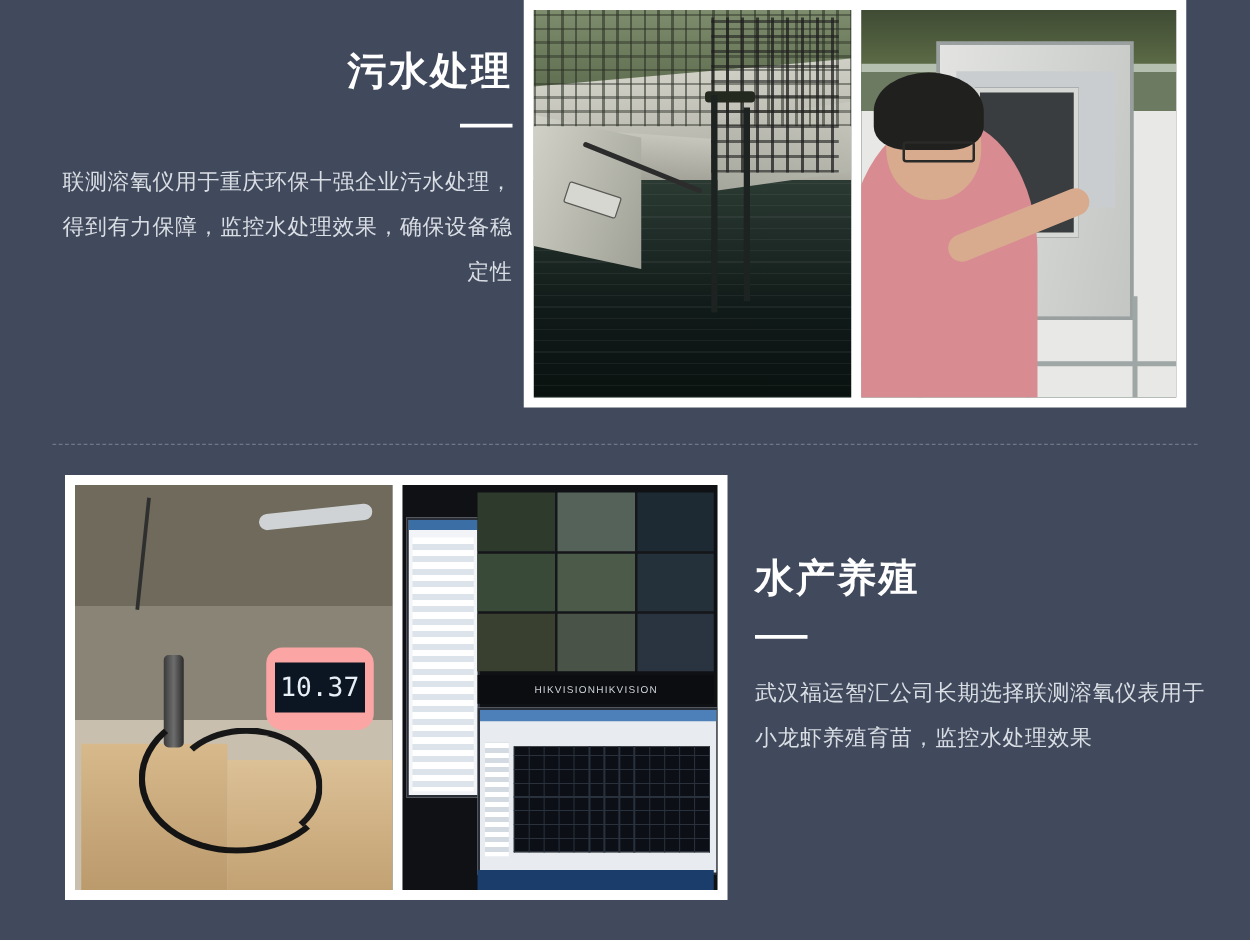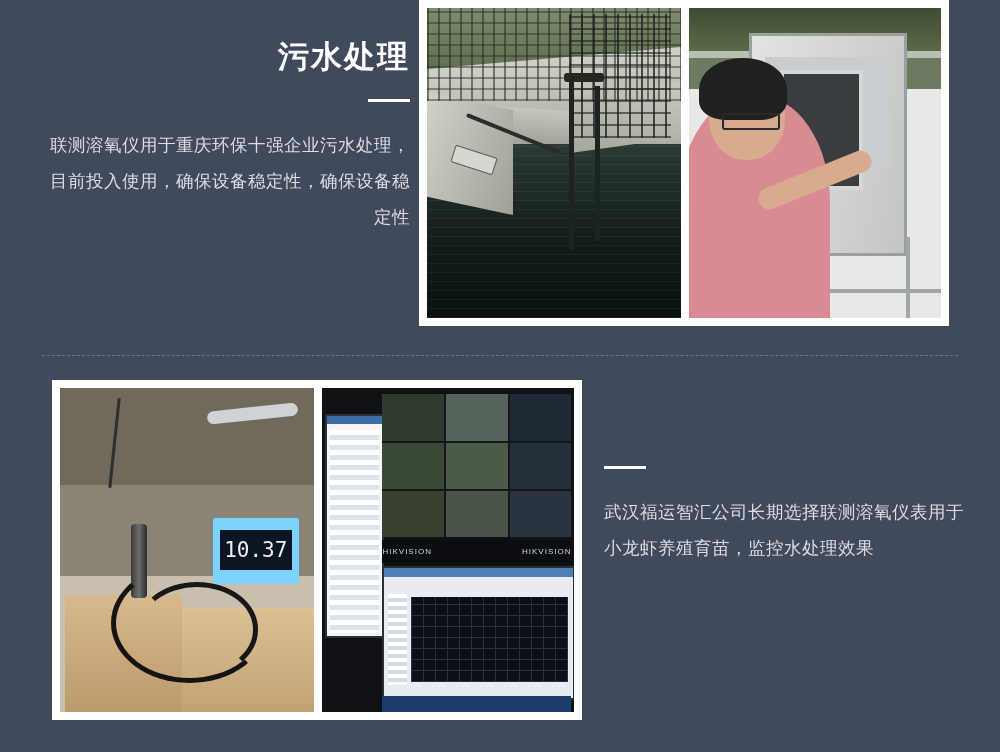--- a/index.html
+++ b/index.html
@@ -248,21 +248,21 @@
     position: absolute; left: 6%; top: 38%; width: 70px; height: 58px;
     background: #2b2b2b; border-radius: 3px;
   }
   .p3 .meter1 .scr {
     position: absolute; left: 6px; top: 10px; width: 58px; height: 34px;
     background: #9fe04f; color: #0d2406; font-family: "DejaVu Sans Mono", monospace;
     font-size: 22px; line-height: 34px; text-align: center; font-weight: bold;
   }
   .p3 .meter2 {
     position: absolute; right: 6%; top: 40%; width: 86px; height: 66px;
-    background: #7dd3fc; border-radius: 3px;
+    background: #fca5a5; border-radius: 13px;
   }
   .p3 .meter2 .scr {
     position: absolute; left: 7px; top: 12px; width: 72px; height: 40px;
     background: #0c1622; color: #e7eef6; font-family: "DejaVu Sans Mono", monospace;
     font-size: 21px; line-height: 40px; text-align: center;
   }
   .p3 .probe3 {
     position: absolute; left: 28%; top: 42%; width: 16px; height: 74px;
     background: linear-gradient(90deg,#3a3a3a,#6d6d6d,#2c2c2c); border-radius: 4px;
   }
@@ -309,21 +309,21 @@
   .p4 .tile:nth-child(3) { background: #1e2a33; }
   .p4 .tile:nth-child(4) { background: #3a4a39; }
   .p4 .tile:nth-child(5) { background: #4c5a4a; }
   .p4 .tile:nth-child(6) { background: #24313a; }
   .p4 .tile:nth-child(7) { background: #39402f; }
   .p4 .tile:nth-child(8) { background: #4a5347; }
   .p4 .tile:nth-child(9) { background: #2a3440; }
   .p4 .brandbar {
     position: absolute; left: 24%; top: 47%; width: 75%; height: 7%;
     background: #0b0d10; color: #cfd4da; font-size: 8px; letter-spacing: 1px;
-    display: flex; align-items: center; justify-content: space-between;
+    display: flex; align-items: center; justify-content: center;
     font-family: "Liberation Sans", sans-serif;
   }
   .p4 .bottomMon {
     position: absolute; left: 24%; top: 55%; width: 75%; height: 40%;
     background: #e8ecf1; border: 2px solid #2a2e36;
   }
   .p4 .bottomMon .tb { height: 9px; background: #4d7fb8; }
   .p4 .grid {
     position: absolute; left: 14%; top: 22%; right: 3%; bottom: 12%;
     background: #0c1016;
@@ -363,21 +363,21 @@
 </head>
 <body>
 
 <div class="page">
 
   <div class="section1">
 
     <div class="s1-text">
       <div class="s1-title">污水处理</div>
       <div class="rule"></div>
-      <div class="s1-body">联测溶氧仪用于重庆环保十强企业污水处理，目前投入使用，确保设备稳定性，确保设备稳定性</div>
+      <div class="s1-body">联测溶氧仪用于重庆环保十强企业污水处理，得到有力保障，监控水处理效果，确保设备稳定性</div>
     </div>
 
     <div class="s1-photos">
 
       <div class="photo p1">
         <div class="sky"></div>
         <div class="wallA"></div>
         <div class="wallB"></div>
         <div class="water"></div>
         <div class="waterRipple"></div>
@@ -458,18 +458,19 @@
           <div class="tb"></div>
           <div class="sideList"></div>
           <div class="grid"></div>
         </div>
         <div class="taskbar"></div>
       </div>
 
     </div>
 
     <div class="s2-text">
+      <div class="s2-title">水产养殖</div>
       <div class="rule left"></div>
       <div class="s2-body">武汉福运智汇公司长期选择联测溶氧仪表用于小龙虾养殖育苗，监控水处理效果</div>
     </div>
 
   </div>
 </div>
 
 </body></html>

